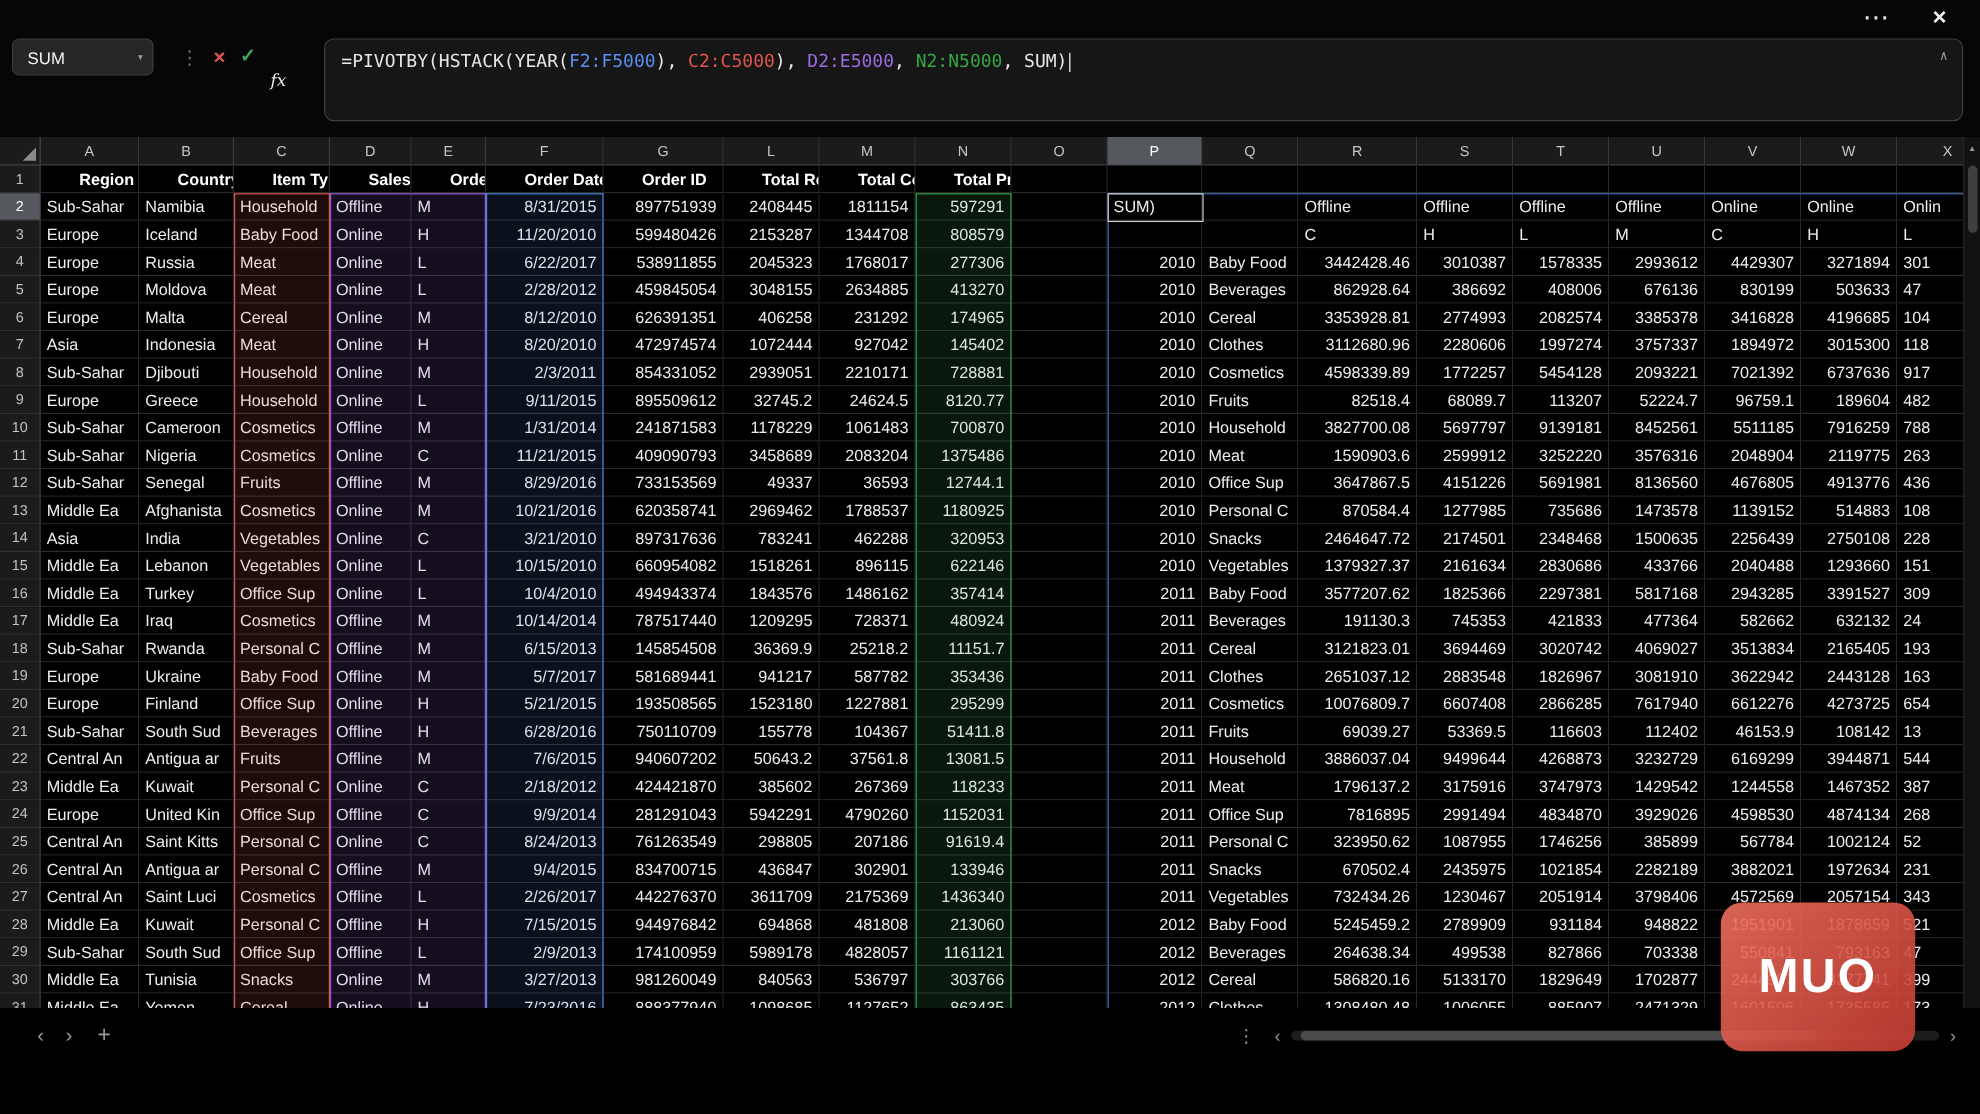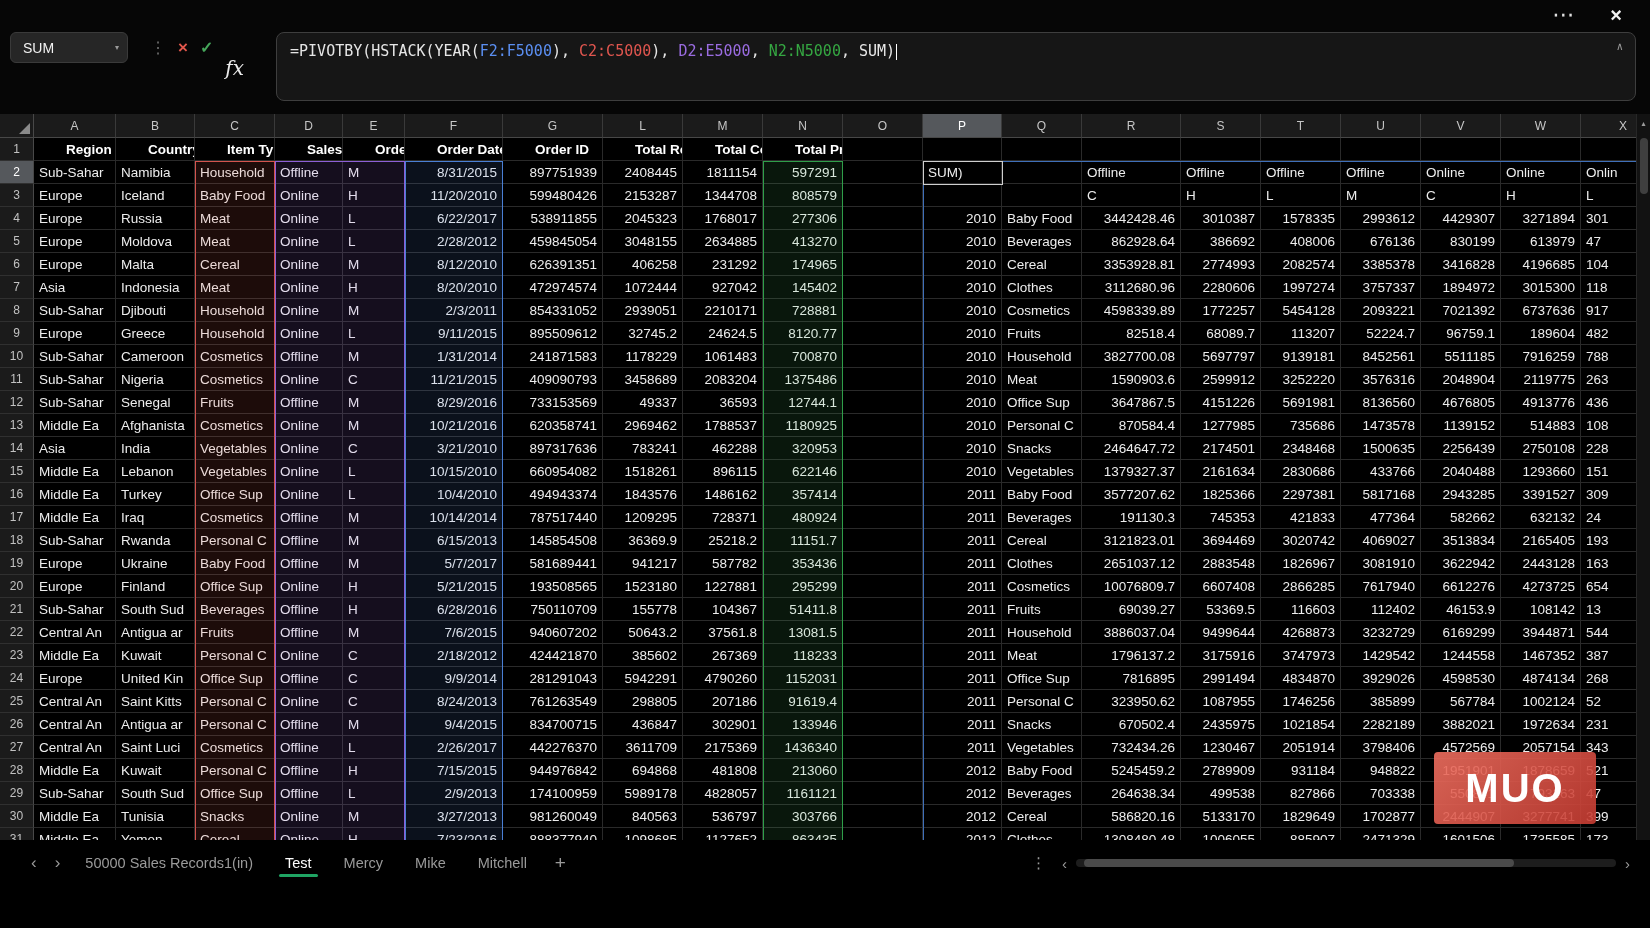--- a/index.html
+++ b/index.html
@@ -19,21 +19,21 @@
                  padding:2px 14px 0 10px; gap:22px; }
   .namebox { width:118px; height:31px; background:#262626; border:1px solid #3a3a3a;
              border-radius:6px; display:flex; align-items:center; justify-content:space-between;
              padding:0 8px 0 12px; font-size:14px; color:#f2f2f2; }
   .nb-caret { font-size:8px; color:#9a9a9a; }
   .fx-group { display:flex; align-items:center; gap:12px; height:31px; margin-right:10px; }
   .dots { color:#6f6f6f; font-size:16px; }
   .fbtn { background:none; border:none; cursor:default; line-height:1; }
   .btn-cancel { color:#e2574c; font-size:17px; font-weight:700; }
   .btn-confirm { color:#45a65a; font-size:16px; font-weight:700; }
-  .btn-fx { color:#eaeaea; font-style:italic; font-family:"DejaVu Serif", serif; font-size:20px;margin-top:40px; }
+  .btn-fx { color:#eaeaea; font-style:italic; font-family:"DejaVu Serif", serif; font-size:14px;margin-top:40px; }
   .formula-box { flex:1; height:69px; background:#161616; border:1px solid #3e3e3e;
                  border-radius:8px; position:relative; padding:9px 34px 0 13px;
                  font-family:"DejaVu Sans Mono", monospace; font-size:15px; white-space:nowrap;
                  overflow:hidden; }
   .collapse { position:absolute; top:7px; right:12px; color:#9a9a9a; font-size:11px; }
   .caret-bar { display:inline-block; width:1px; height:16px; background:#ffffff;
                vertical-align:middle; margin-left:1px; }
 
   
   .grid-wrap { position:relative; height:726px; flex:0 0 726px; overflow:hidden; background:#000; }
@@ -56,23 +56,23 @@
   .ov { position:absolute; pointer-events:none; z-index:20; }
 
   
   .vscroll { position:absolute; top:0; right:0; bottom:0; width:14px; background:#121212;
              border-left:1px solid #272727; z-index:40; }
   .vs-up { color:#9a9a9a; font-size:8px; text-align:center; padding-top:5px; }
   .vs-thumb { position:absolute; top:24px; left:3px; width:8px; height:56px;
               background:#3f3f3f; border-radius:4px; }
 
   
-  .watermark { position:absolute; top:752px; right:54px; width:162px; height:72px; z-index:60;
+  .watermark { position:absolute; top:752px; right:54px; width:162px; height:124px; z-index:60;
                background:linear-gradient(135deg, rgba(238,110,95,0.90), rgba(198,60,50,0.90));
-               border-radius:4px; display:flex; align-items:center; justify-content:center;
+               border-radius:18px; display:flex; align-items:center; justify-content:center;
                color:#fff; font-weight:700; font-size:40px; letter-spacing:2px; }
 
   
   .sheetbar { height:46px; flex:0 0 46px; display:flex; align-items:center;
               padding:0 20px 0 22px; background:#000; }
   .nav-ch { color:#9a9a9a; font-size:17px; padding:0 9px; }
   .tabs { display:flex; align-items:center; }
   .tab { padding:8px 16px; color:#9a9a9a; font-size:14.5px; position:relative; cursor:default; }
   .tab.active { color:#fff; }
   .tab.active::after { content:""; position:absolute; left:10px; right:10px; bottom:2px;
@@ -272,21 +272,21 @@
             <td class="num">2634885</td>
             <td class="num">413270</td>
             <td></td>
             <td class="num">2010</td>
             <td>Beverages</td>
             <td class="num">862928.64</td>
             <td class="num">386692</td>
             <td class="num">408006</td>
             <td class="num">676136</td>
             <td class="num">830199</td>
-            <td class="num">613979</td>
+            <td class="num">503633</td>
             <td>47</td>
           </tr>
           <tr>
             <th class="rn">6</th>
             <td>Europe</td>
             <td>Malta</td>
             <td>Cereal</td>
             <td>Online</td>
             <td>M</td>
             <td class="num">8/12/2010</td>
@@ -890,27 +890,20 @@
       <div class="ov" style="left: 275px; top: 47px; width: 130px; height: 679px; border-top: 1.5px solid rgb(141, 95, 214); border-right: 1.5px solid rgb(141, 95, 214); border-bottom: none; border-left: 1.5px solid rgb(141, 95, 214); border-image: initial; background: rgba(160, 110, 230, 0.13);"></div>
       <div class="ov" style="left: 405px; top: 47px; width: 98px; height: 679px; border-top: 1.5px solid rgb(74, 127, 212); border-right: 1.5px solid rgb(74, 127, 212); border-bottom: none; border-left: 1.5px solid rgb(74, 127, 212); border-image: initial; background: rgba(90, 140, 230, 0.12);"></div>
       <div class="ov" style="left: 763px; top: 47px; width: 80px; height: 679px; border-top: 1.5px solid rgb(47, 158, 73); border-right: 1.5px solid rgb(47, 158, 73); border-bottom: none; border-left: 1.5px solid rgb(47, 158, 73); border-image: initial; background: rgba(70, 190, 100, 0.12);"></div>
       <div class="ov" style="left: 923px; top: 47px; width: 743px; height: 679px; border-top: 1px solid rgb(63, 111, 184); border-left: 1px solid rgb(63, 111, 184);"></div>
       <div class="ov" style="left: 923px; top: 47px; width: 80px; height: 24px; border: 1.5px solid rgb(207, 207, 207);"></div>
     </div>
 
   <div class="sheetbar">
     <span class="nav-ch">‹</span>
     <span class="nav-ch">›</span>
-    <div class="tabs">
-        <div class="tab">50000 Sales Records1(in)</div>
-        <div class="tab active">Test</div>
-        <div class="tab">Mercy</div>
-        <div class="tab">Mike</div>
-        <div class="tab">Mitchell</div>
-      </div>
     <span class="add">+</span>
     <div class="spacer"></div>
     <span class="kebab">⋮</span>
     <div class="hscroll">
       <span class="hs-ch">‹</span>
       <div class="hs-track">
         <div class="hs-thumb"></div>
       </div>
       <span class="hs-ch">›</span>
     </div>

